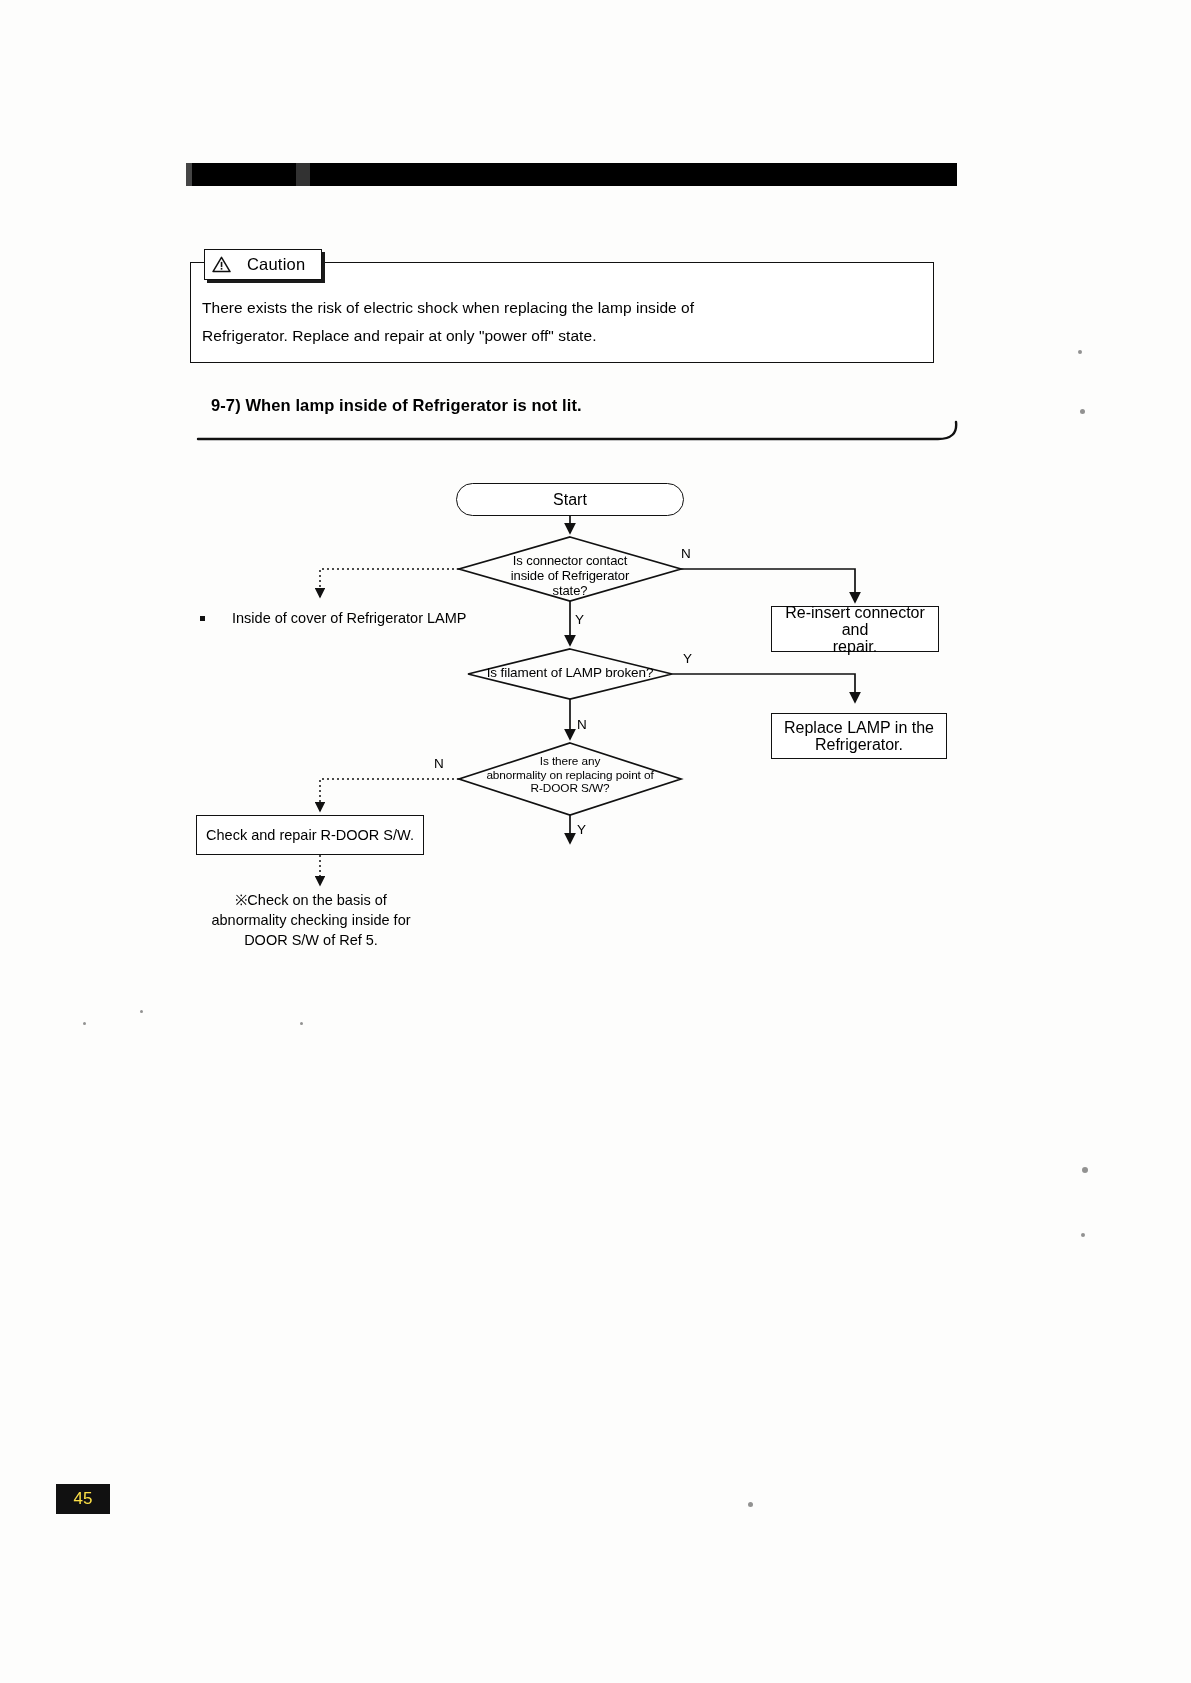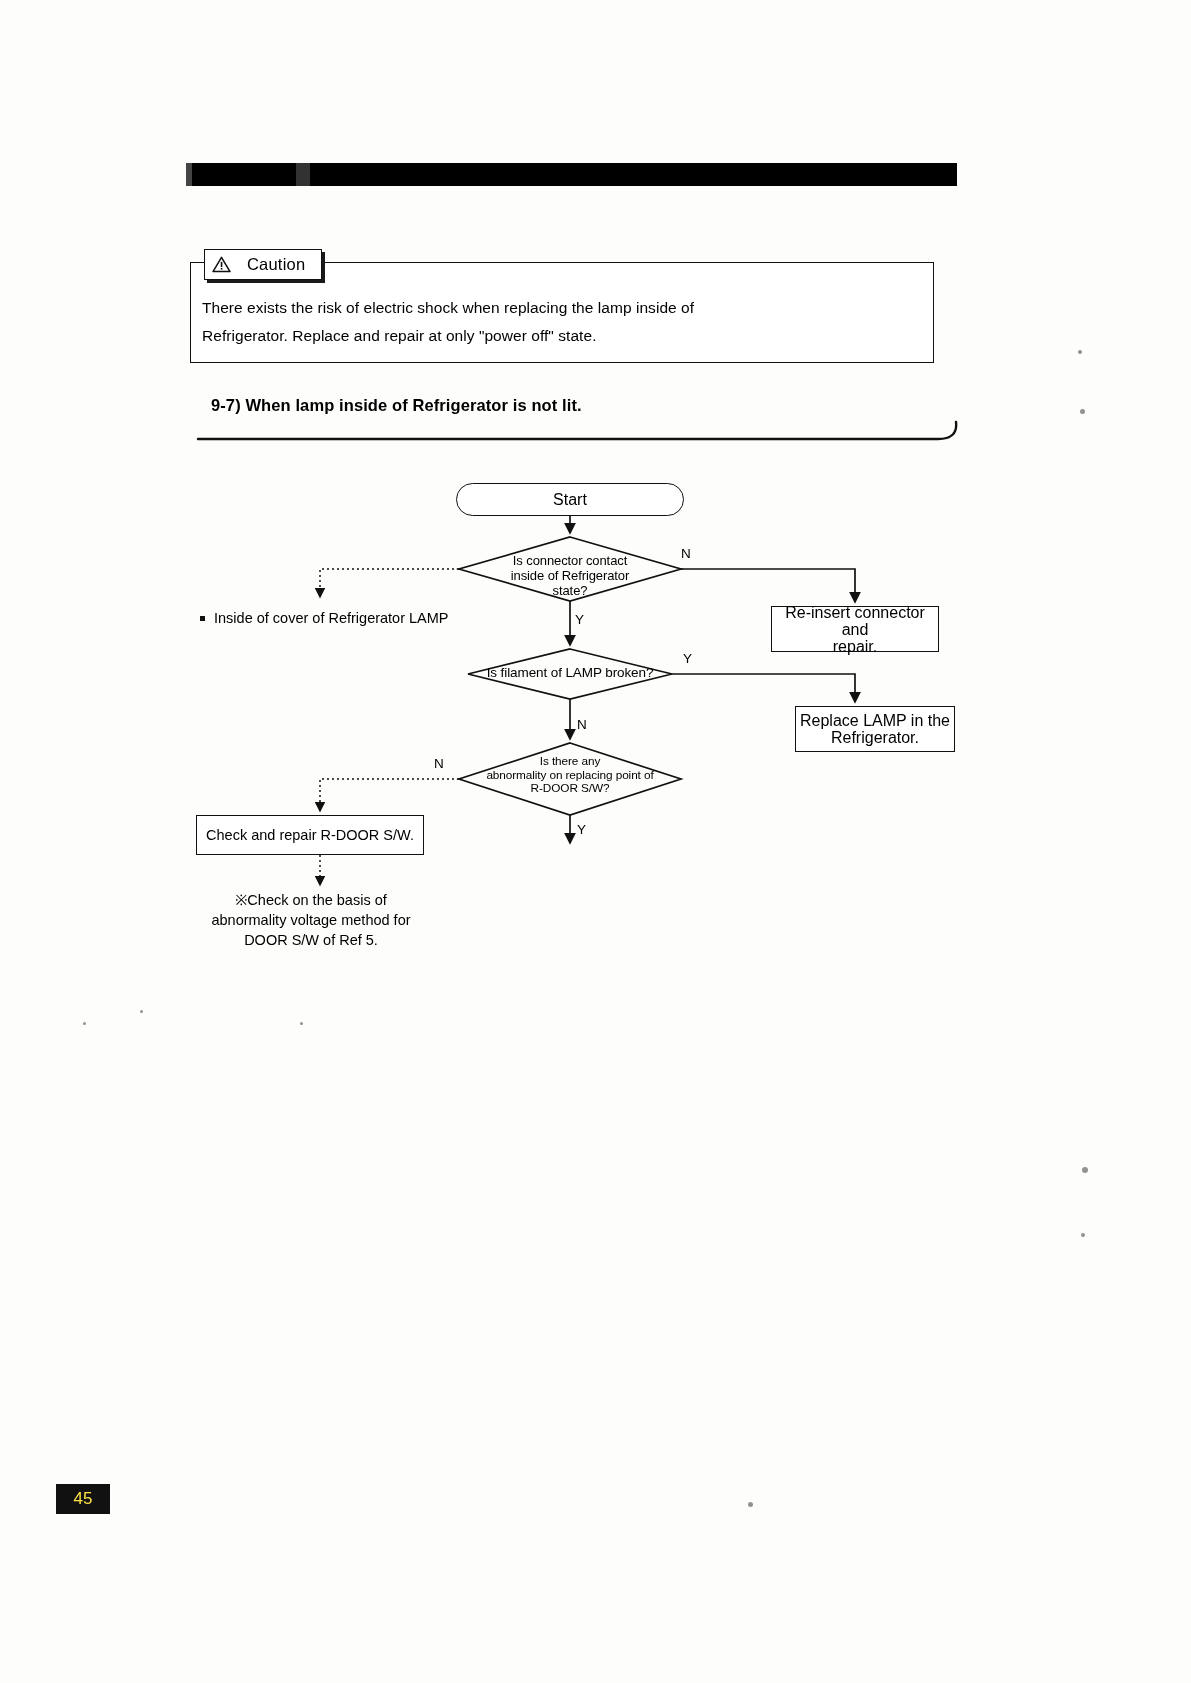--- a/index.html
+++ b/index.html
@@ -152,21 +152,21 @@
     box-sizing: border-box;
     background: #fff;
     display: flex;
     align-items: center;
     justify-content: center;
     text-align: center;
     font-size: 16px;
     line-height: 17px;
   }
   .p-reinsert { left: 771px; top: 151px; width: 168px; height: 46px; }
-  .p-replace  { left: 771px; top: 251px; width: 160px; height: 46px; margin-left: 24px; }
+  .p-replace  { left: 771px; top: 258px; width: 176px; height: 46px; }
   .p-rdoor    { left: 196px; top: 360px; width: 228px; height: 40px; font-size: 14.5px; }
   .p-voltage  { left: 454px; top: 392px; width: 229px; height: 48px; font-size: 13.5px; line-height: 17px; }
 
   
   .d1 { left: 470px; top: 98px; width: 200px; }
   .d2 { left: 470px; top: 210px; width: 200px; font-size: 13.5px; }
   .d3 { left: 466px; top: 300px; width: 208px; font-size: 11.8px; line-height: 13.5px; }
 
   
   .branch {
@@ -181,21 +181,21 @@
   .b-y3 { left: 577px; top: 367px; }
 
   
   .side-note {
     position: absolute;
     left: 200px;
     top: 155px;
     font-size: 14.5px;
     display: flex;
     align-items: center;
-    gap: 9px;
+    gap: 27px;
   }
   .bullet-sq {
     width: 5px; height: 5px;
     background: #111;
     display: inline-block;
   }
   .footnote {
     position: absolute;
     left: 186px;
     top: 435px;
@@ -337,18 +337,18 @@
   <div class="branch b-n3">N</div>
   <div class="branch b-y3">Y</div>
 
   <div class="side-note">
     <span class="bullet-sq"></span>
     <span>Inside of  cover of Refrigerator LAMP</span>
   </div>
 
   <div class="footnote">
     <div>※Check on the basis of</div>
-    <div>abnormality voltage method for</div>
+    <div>abnormality checking inside for</div>
     <div>DOOR S/W of Ref 5.</div>
   </div>
 </div>
 
 <div class="page-number">45</div>
 
 </body></html>

